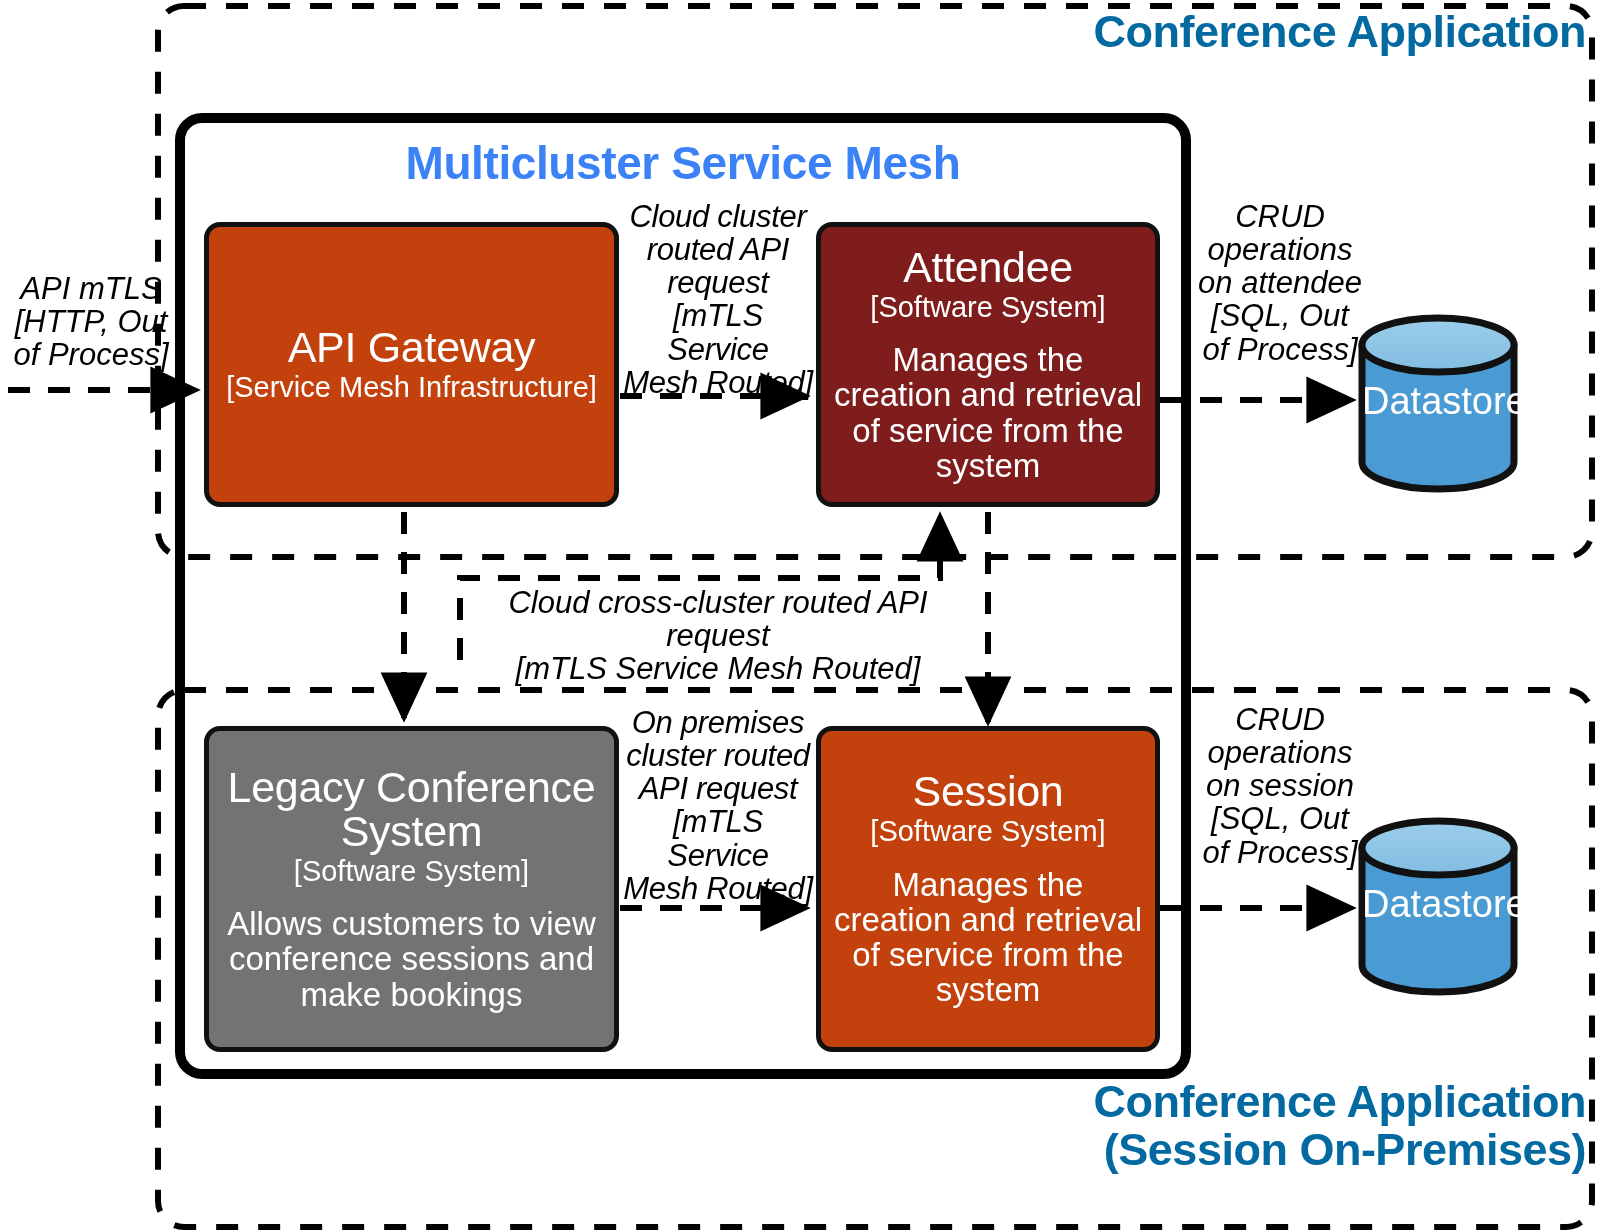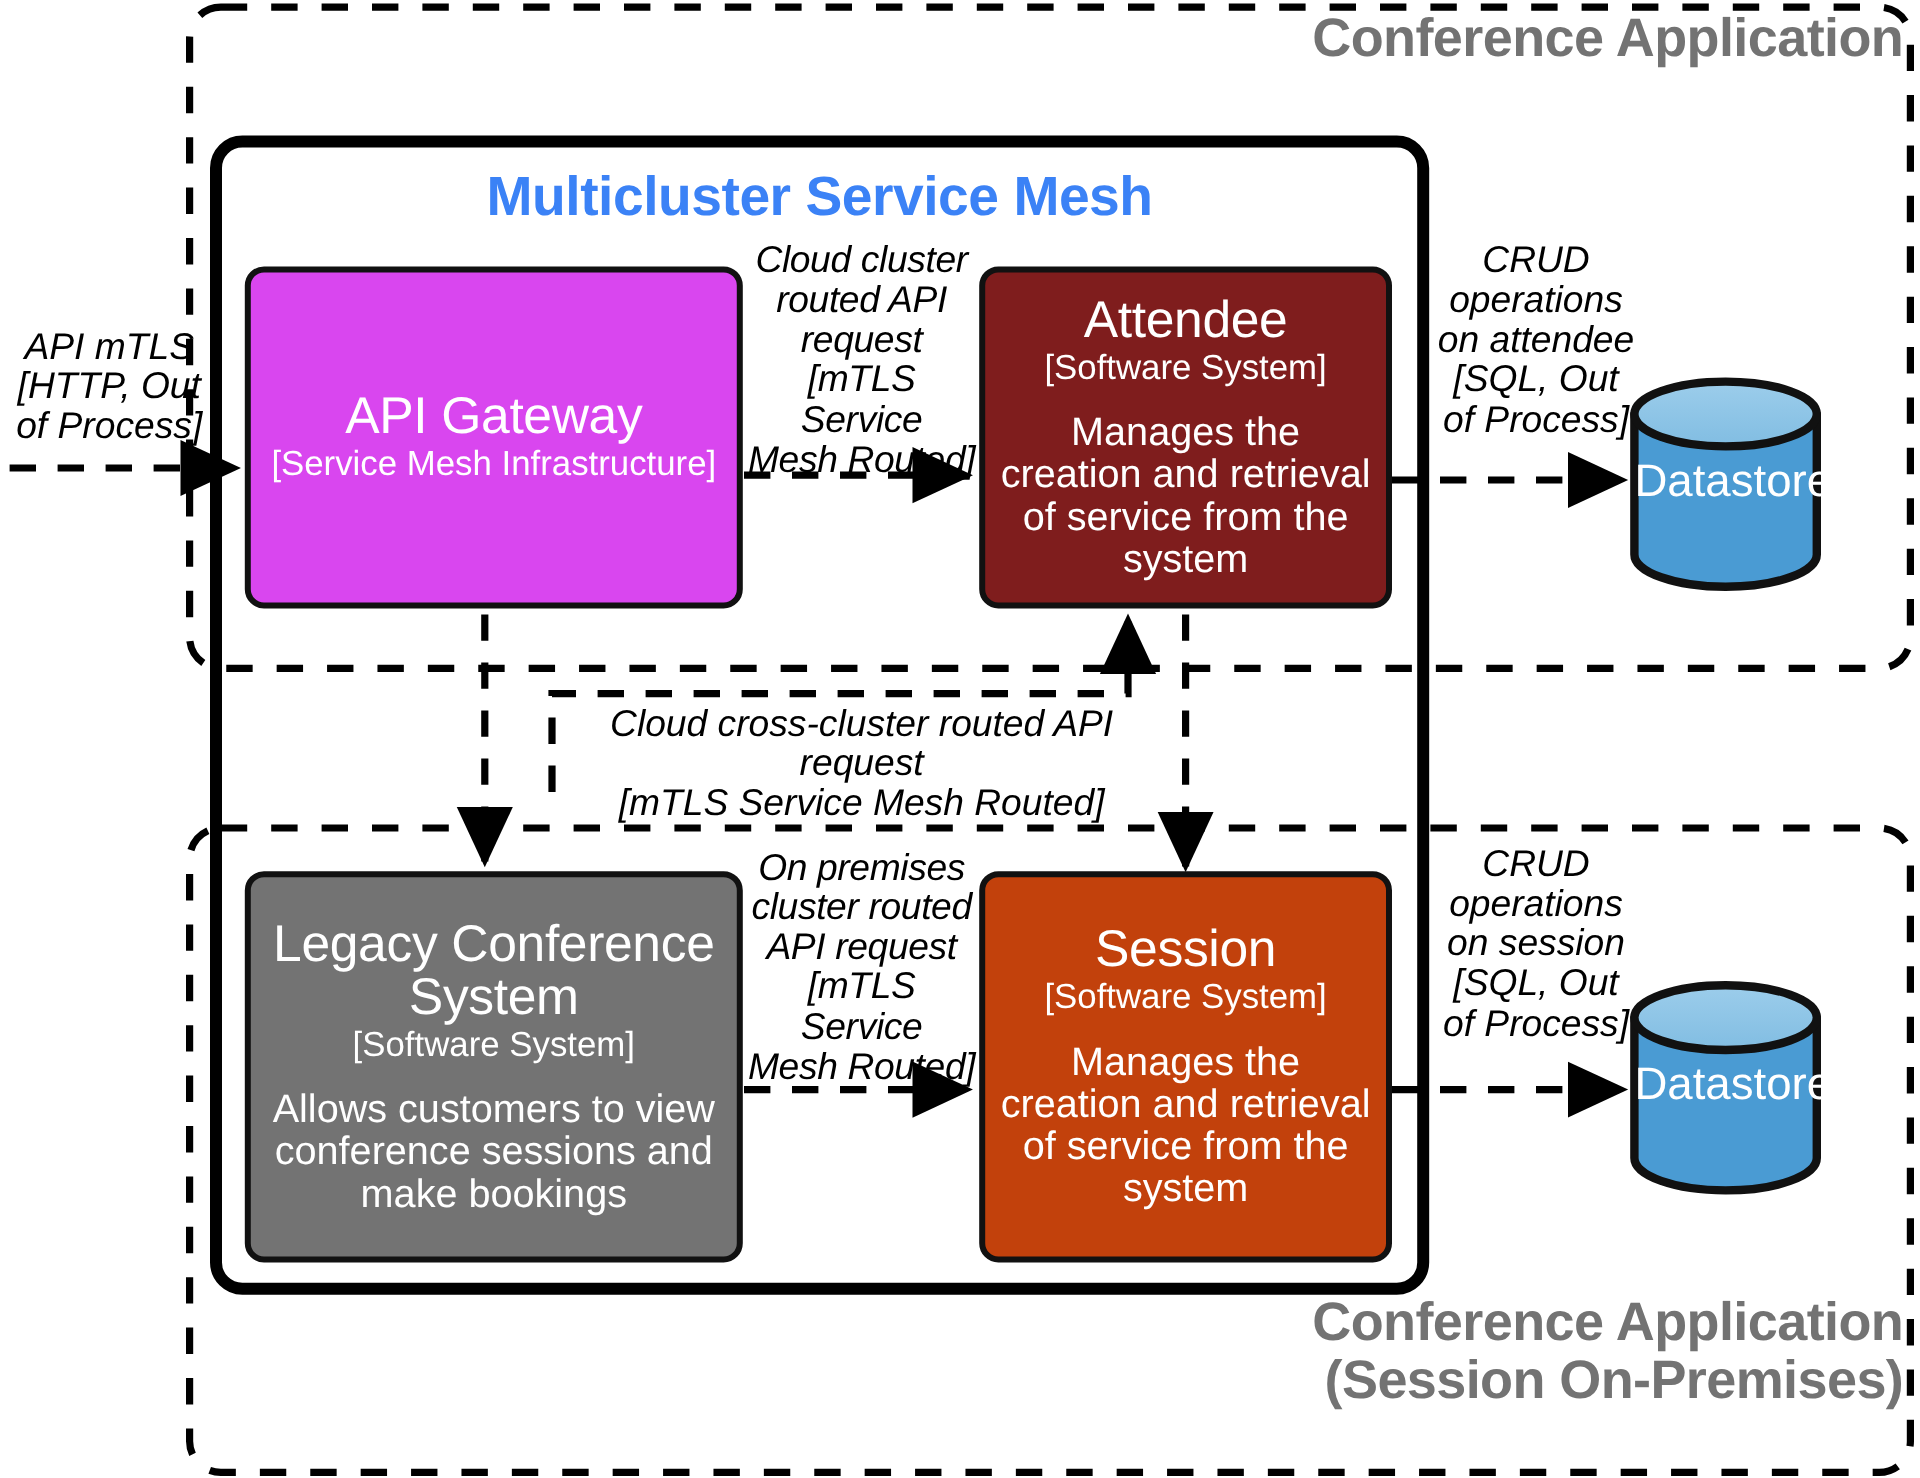--- a/index.html
+++ b/index.html
@@ -8,21 +8,21 @@
   #stage svg.layer{position:absolute;left:0;top:0;width:1600px;height:1232px;}
 
   .node{position:absolute;box-sizing:border-box;border:5px solid #111;border-radius:16px;
         display:flex;flex-direction:column;align-items:center;justify-content:center;
         color:#fff;text-align:center;padding:6px 10px;}
   .node .ttl{font-size:43px;line-height:1.02;font-weight:400;letter-spacing:-0.3px;}
   .node .tech{font-size:29px;line-height:1.05;margin-top:2px;}
   .node .desc{font-size:33px;line-height:1.07;margin-top:20px;}
 
   .region-cap{position:absolute;text-align:right;font-weight:700;font-size:45px;
-              line-height:1.06;color:#737373;letter-spacing:-0.5px;}
+              line-height:1.06;color:#0369a1;letter-spacing:-0.5px;}
 
   .mesh-title{position:absolute;text-align:center;font-weight:700;font-size:46px;
               color:#3b82f6;letter-spacing:-0.4px;}
 
   .elabel{position:absolute;font-style:italic;font-size:31px;line-height:1.07;color:#000;
           text-align:center;white-space:pre-line;}
   .elabel.narrow{letter-spacing:-0.3px;}
 
   .ds-label{position:absolute;color:#fff;font-size:38px;text-align:center;width:100%;}
 </style>
@@ -103,21 +103,21 @@
     <div>Conference Application</div>
   </div>
 
   <div class="region-cap" style="right:14px;top:1078px;width:640px;">
     <div>Conference Application</div>
     <div>(Session On-Premises)</div>
   </div>
 
   <div class="mesh-title" style="left:180px;top:136px;width:1006px;">Multicluster Service Mesh</div>
 
-  <div class="node" style="left:204px;top:222px;width:415px;height:285px;background:#d946ef;">
+  <div class="node" style="left:204px;top:222px;width:415px;height:285px;background:#c2410c;">
     <div class="ttl">API Gateway</div>
     <div class="tech">[Service Mesh Infrastructure]</div>
   </div>
 
   <div class="node" style="left:816px;top:222px;width:344px;height:285px;background:#7f1d1d;">
     <div class="ttl">Attendee</div>
     <div class="tech">[Software System]</div>
     <div class="desc">Manages the creation and retrieval of service from the system</div>
   </div>
 

